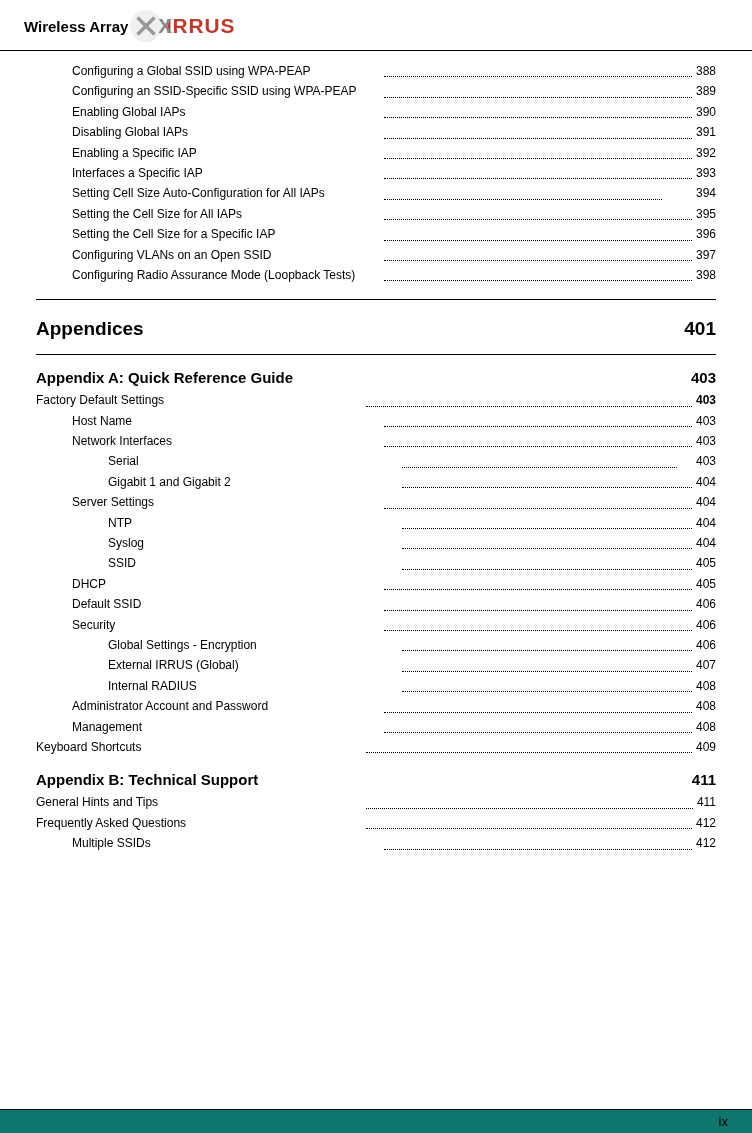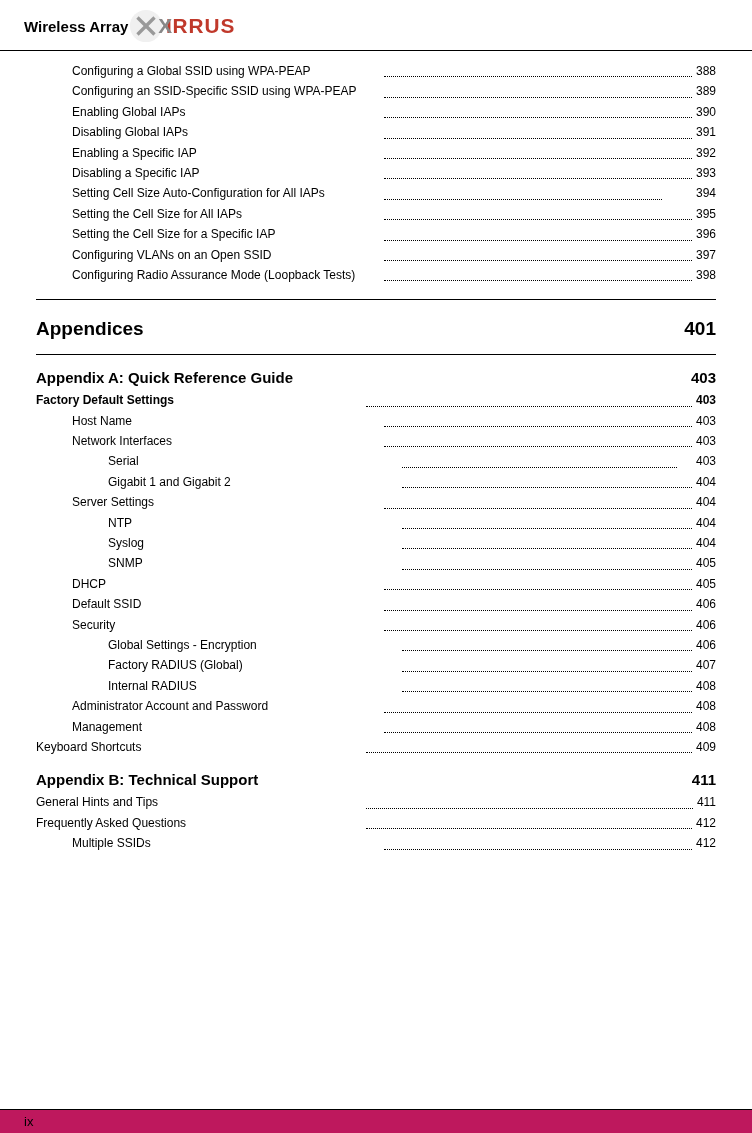--- a/index.html
+++ b/index.html
@@ -90,23 +90,23 @@
       font-size: 15px;
       font-weight: bold;
     }
 
     .footer {
       position: fixed;
       bottom: 0;
       width: 752px;
       border-top: 1.5px solid #000;
       display: flex;
-      justify-content: flex-start;
+      justify-content: flex-end;
       padding: 4px 24px;
-      background: #be185d;
+      background: #0f766e;
       font-size: 13px;
     }
 
     .separator {
       border: none;
       border-top: 1.5px solid #000;
       margin: 14px 0 8px 0;
     }
   </style>
 </head>
@@ -150,21 +150,21 @@
         <span class="entry-text">Disabling Global IAPs</span>
         <span class="dots"></span>
         <span class="page-num">391</span>
       </div>
       <div class="toc-entry" style="padding-left: 36px;">
         <span class="entry-text">Enabling a Specific IAP</span>
         <span class="dots"></span>
         <span class="page-num">392</span>
       </div>
       <div class="toc-entry" style="padding-left: 36px;">
-        <span class="entry-text">Disabling a Specific IAP</span>
+        <span class="entry-text">Interfaces a Specific IAP</span>
         <span class="dots"></span>
         <span class="page-num">393</span>
       </div>
       <div class="toc-entry" style="padding-left: 36px; gap: 30px;">
         <span class="entry-text">Setting Cell Size Auto-Configuration for All IAPs</span>
         <span class="dots"></span>
         <span class="page-num">394</span>
       </div>
       <div class="toc-entry" style="padding-left: 36px;">
         <span class="entry-text">Setting the Cell Size for All IAPs</span>
@@ -195,21 +195,21 @@
   </div>
   <div class="separator"></div>
 
   <div class="appendix-heading">
     <span>Appendix A: Quick Reference Guide</span>
     <span class="page-num">403</span>
   </div>
 
   <div id="appendix-a-items">
       <div class="toc-entry" style="padding-left: 0px;">
-        <span class="entry-text" style="font-weight: bold;">Factory Default Settings</span>
+        <span class="entry-text" style="font-weight: normal;">Factory Default Settings</span>
         <span class="dots"></span>
         <span class="page-num" style="font-weight: bold;">403</span>
       </div>
       <div class="toc-entry" style="padding-left: 36px;">
         <span class="entry-text">Host Name</span>
         <span class="dots"></span>
         <span class="page-num">403</span>
       </div>
       <div class="toc-entry" style="padding-left: 36px;">
         <span class="entry-text">Network Interfaces</span>
@@ -235,21 +235,21 @@
         <span class="entry-text">NTP</span>
         <span class="dots"></span>
         <span class="page-num">404</span>
       </div>
       <div class="toc-entry" style="padding-left: 72px;">
         <span class="entry-text">Syslog</span>
         <span class="dots"></span>
         <span class="page-num">404</span>
       </div>
       <div class="toc-entry" style="padding-left: 72px;">
-        <span class="entry-text">SNMP</span>
+        <span class="entry-text">SSID</span>
         <span class="dots"></span>
         <span class="page-num">405</span>
       </div>
       <div class="toc-entry" style="padding-left: 36px;">
         <span class="entry-text">DHCP</span>
         <span class="dots"></span>
         <span class="page-num">405</span>
       </div>
       <div class="toc-entry" style="padding-left: 36px;">
         <span class="entry-text">Default SSID</span>
@@ -260,21 +260,21 @@
         <span class="entry-text">Security</span>
         <span class="dots"></span>
         <span class="page-num">406</span>
       </div>
       <div class="toc-entry" style="padding-left: 72px;">
         <span class="entry-text">Global Settings - Encryption</span>
         <span class="dots"></span>
         <span class="page-num">406</span>
       </div>
       <div class="toc-entry" style="padding-left: 72px;">
-        <span class="entry-text">Factory RADIUS (Global)</span>
+        <span class="entry-text">External IRRUS (Global)</span>
         <span class="dots"></span>
         <span class="page-num">407</span>
       </div>
       <div class="toc-entry" style="padding-left: 72px;">
         <span class="entry-text">Internal RADIUS</span>
         <span class="dots"></span>
         <span class="page-num">408</span>
       </div>
       <div class="toc-entry" style="padding-left: 36px;">
         <span class="entry-text">Administrator Account and Password</span>

